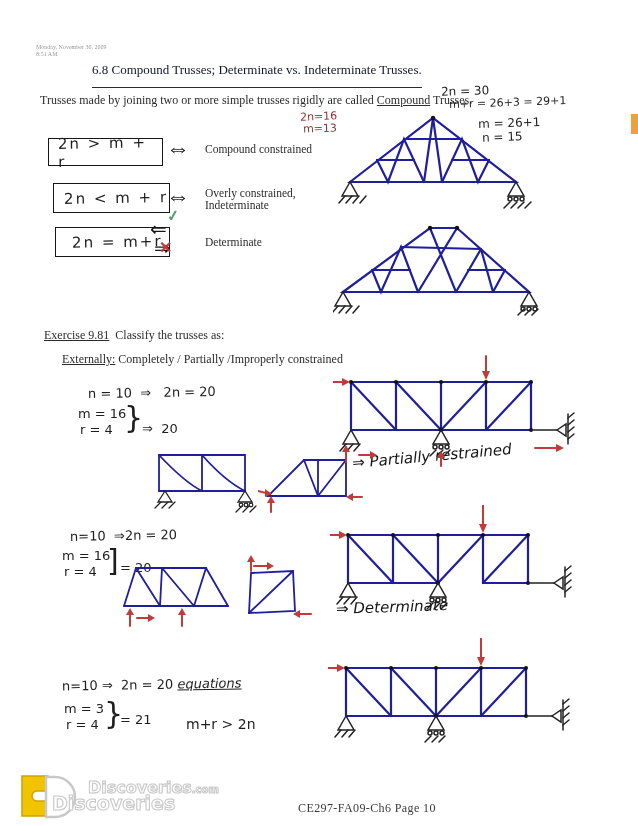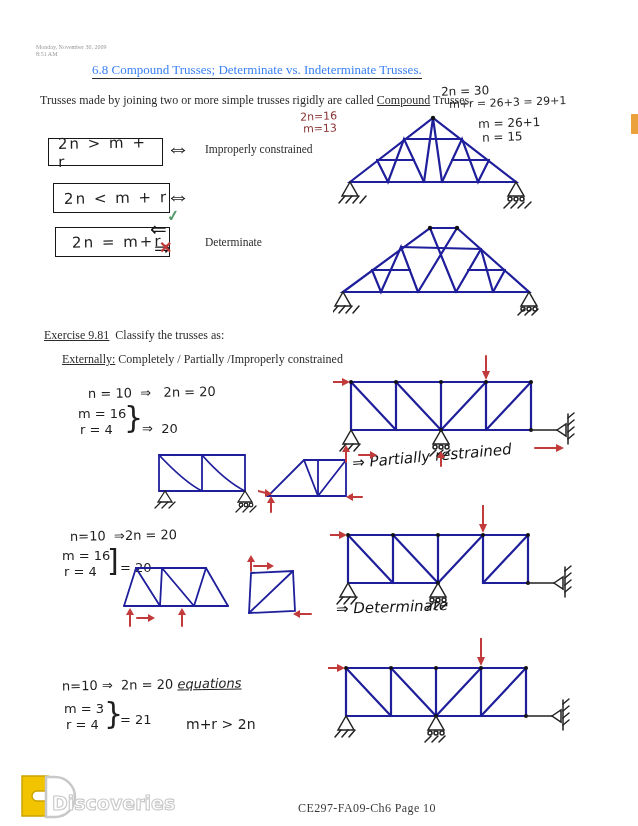--- a/index.html
+++ b/index.html
@@ -2,21 +2,21 @@
 <html><head>
 <meta charset="utf-8">
 <style>
   html,body{margin:0;padding:0;background:#e9e9e9;}
   .page{position:relative;width:638px;height:826px;background:#ffffff;overflow:hidden;
         font-family:"Liberation Serif",serif;color:#222;}
   .abs{position:absolute;}
   .hw{font-family:"DejaVu Sans",sans-serif;color:#1e1e1e;}
   .hwi{font-family:"DejaVu Sans",sans-serif;font-style:italic;color:#1e1e1e;}
   .tiny{font-size:6px;color:#999;line-height:7px;}
-  .title{font-size:13px;color:#3b82f6;border-bottom:1px solid #2b2b2b;padding-bottom:1px;}
+  .title{font-size:13px;color:#0f172a;border-bottom:1px solid #2b2b2b;padding-bottom:10px;}
   .body-text{font-size:12px;color:#2b2b2b;}
   .u{text-decoration:underline;}
   .rule-box{border:1.6px solid #161616;display:flex;align-items:center;justify-content:center;padding-left:9px;}
   .rule-formula{font-size:15px;letter-spacing:2px;transform:rotate(-1deg);}
   .equiv{font-size:24px;color:#161616;line-height:20px;}
   .rule-label{font-size:11.5px;color:#2b2b2b;}
   .note{font-size:11px;transform:rotate(-2deg);}
   .maroon{color:#8a3535;}
   .calc{font-size:13px;}
   .brace{font-size:30px;font-weight:400;color:#1e1e1e;}
@@ -52,26 +52,30 @@
   </div>
 
   <div class="abs body-text" style="left:40px;top:93px;">
     <span>Trusses made by joining two or more simple trusses rigidly are called </span><span class="u">Compound</span><span> Trusses.</span>
   </div>
 
   <div class="abs rule-box" style="left:48px;top:138px;width:104px;height:26px;">
     <span class="hw rule-formula">2n &gt; m + r</span>
   </div>
   <div class="abs equiv" style="left:166px;top:138px;"><span>⇔</span></div>
-  <div class="abs rule-label" style="left:205px;top:143px;">Improperly constrained</div>
+  <div class="abs rule-label" style="left:205px;top:143px;">Compound constrained</div>
 
   <div class="abs rule-box" style="left:53px;top:183px;width:106px;height:28px;">
     <span class="hw rule-formula">2n &lt; m + r</span>
   </div>
   <div class="abs equiv" style="left:166px;top:186px;"><span>⇔</span></div>
+  <div class="abs rule-label" style="left:205px;top:187px;">
+    <div>Overly constrained,</div>
+    <div>Indeterminate</div>
+  </div>
 
   <div class="abs rule-box" style="left:55px;top:227px;width:104px;height:28px;">
     <span class="hw rule-formula">2n = m+r</span>
   </div>
   <div class="abs" style="left:150px;top:211px;width:44px;height:50px;">
     <span class="abs equiv" style="left:0;top:8px;font-size:20px;">⇐</span>
     <span class="abs check" style="left:17px;top:-4px;transform:rotate(-8deg);">✓</span>
     <span class="abs equiv" style="left:4px;top:27px;font-size:20px;">⇒</span>
     <span class="abs cross" style="left:9px;top:27px;">✕</span>
   </div>
@@ -370,17 +374,20 @@
         <polygon class="redfill" points="9,26 9,34 17,30"></polygon>
       <line class="red" x1="153" y1="0" x2="153" y2="20"></line>
         <polygon class="redfill" points="149,19 157,19 153,28"></polygon>
     </g>
   </svg>
 
   <svg class="abs" style="left:12px;top:773px;" width="78" height="50" viewBox="0 0 78 50">
     <path d="M10,3 h24 a7,7 0 0 1 0 15 h-9 a5,5 0 0 0 0 10 h9 a7,7 0 0 1 0 15 h-24 z" fill="#f2c400" stroke="#caa400" stroke-width="1.5"></path>
     <path d="M34,4 v40 h9 a20,20 0 0 0 0,-40 z" fill="#ffffff" stroke="#c8c8c8" stroke-width="2.5"></path>
   </svg>
+  <div class="abs wm" style="left:88px;top:778px;font-size:16px;">
+    <span>Discoveries</span><span style="font-size:10px;">.com</span>
+  </div>
   <div class="abs wm" style="left:52px;top:792px;font-size:19px;">Discoveries</div>
 
   <div class="abs footer-course" style="left:298px;top:801px;">CE297-FA09-Ch6  Page 10</div>
 
 </div>
 
 </body></html>

